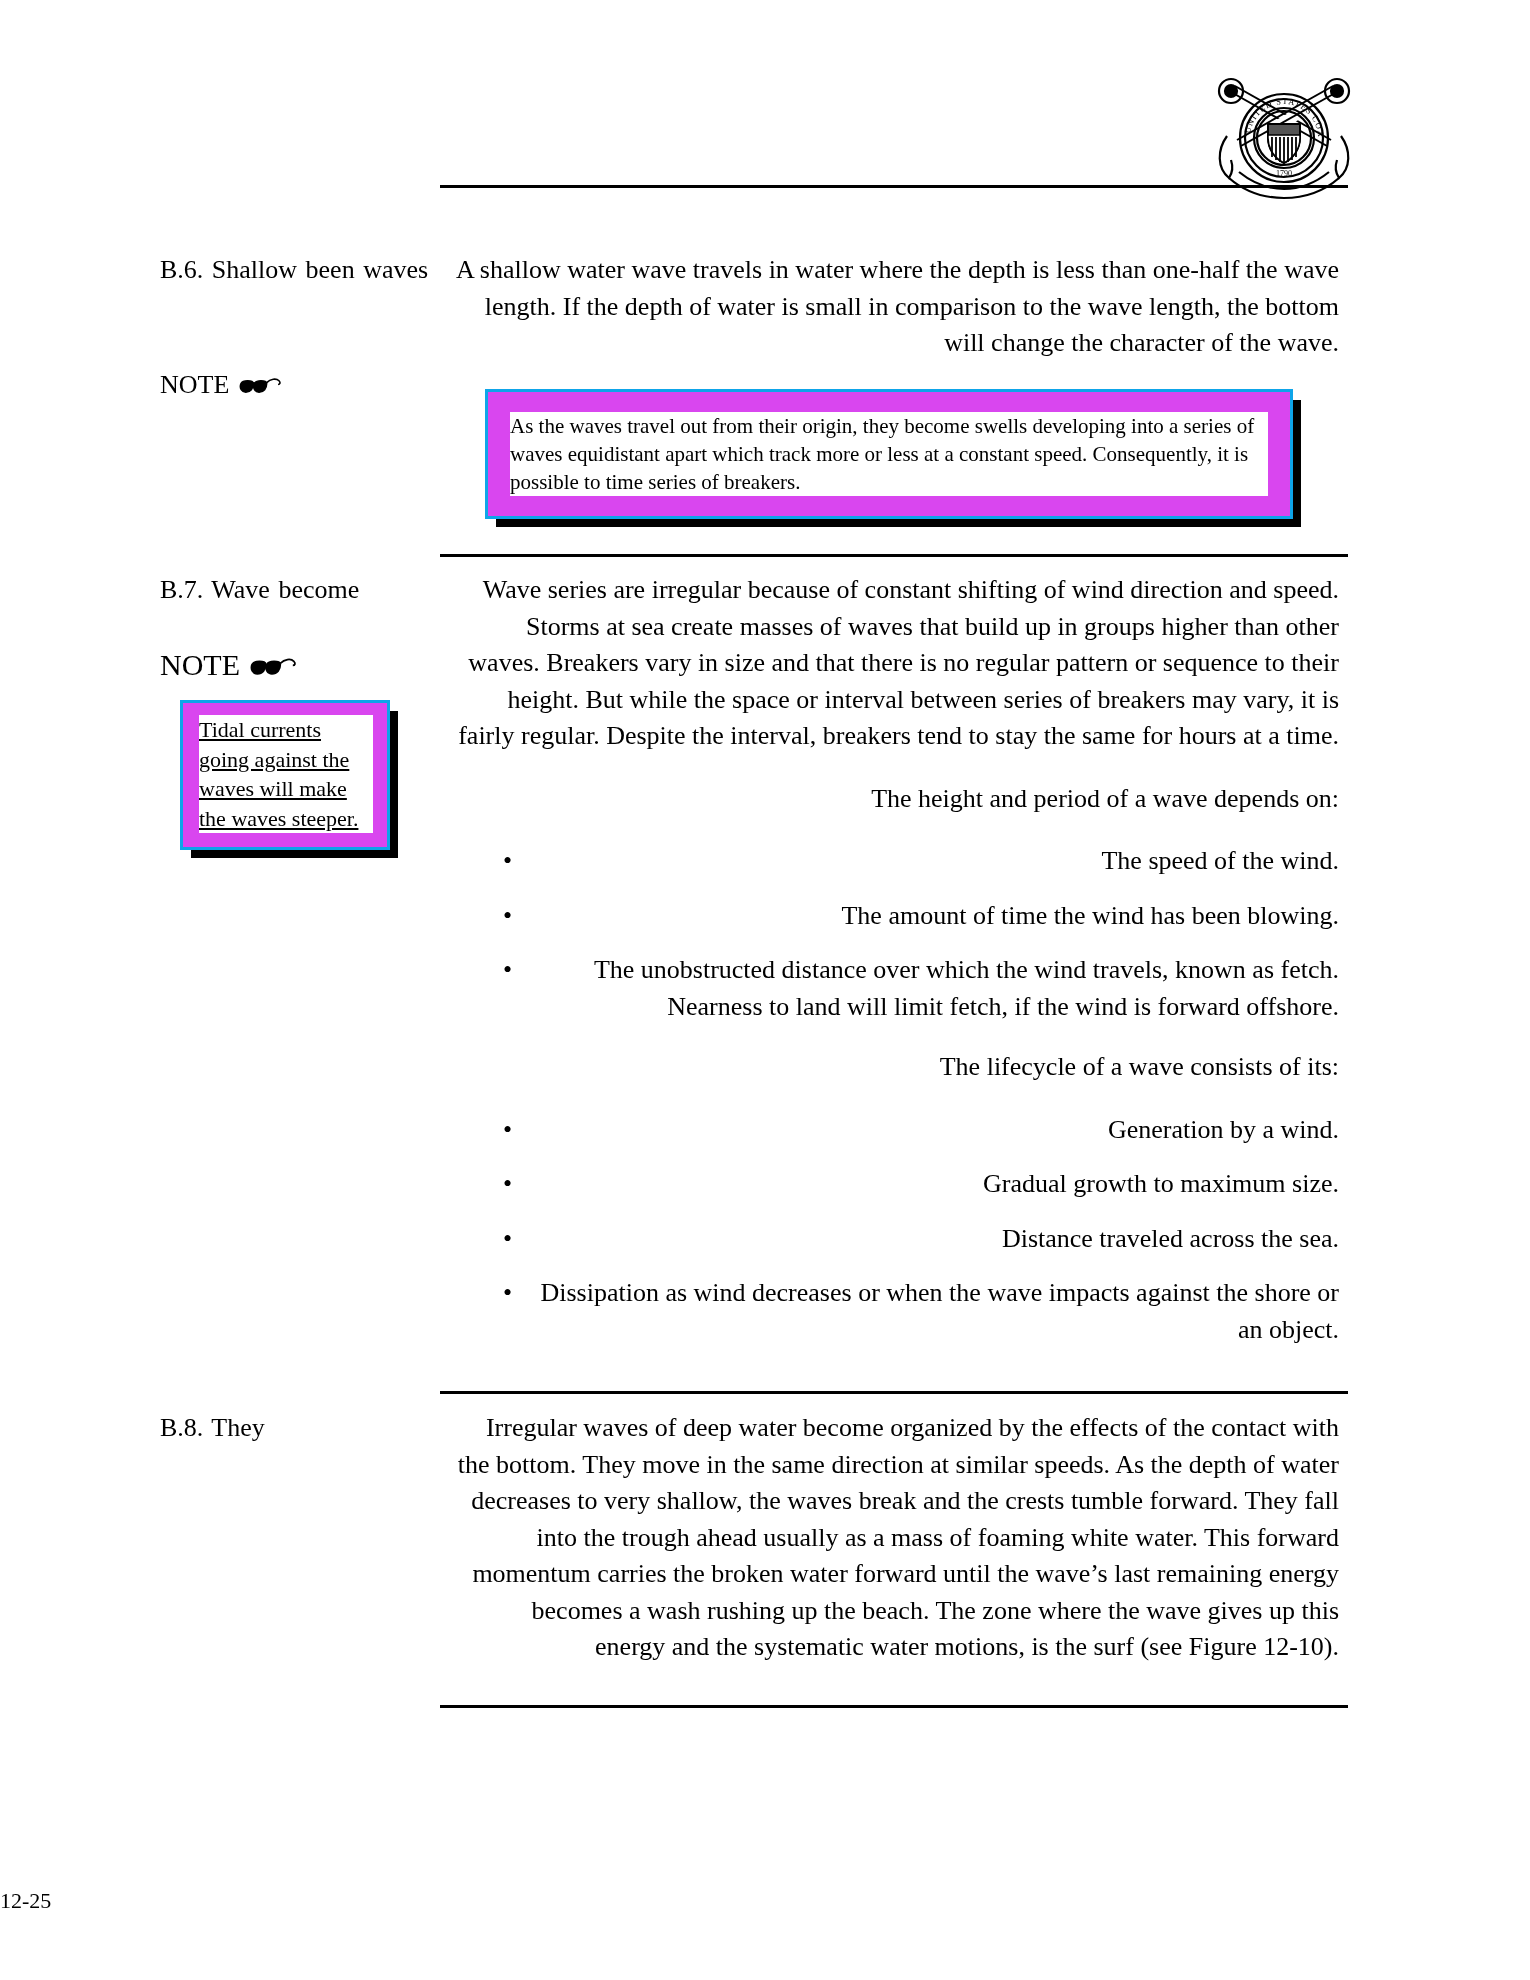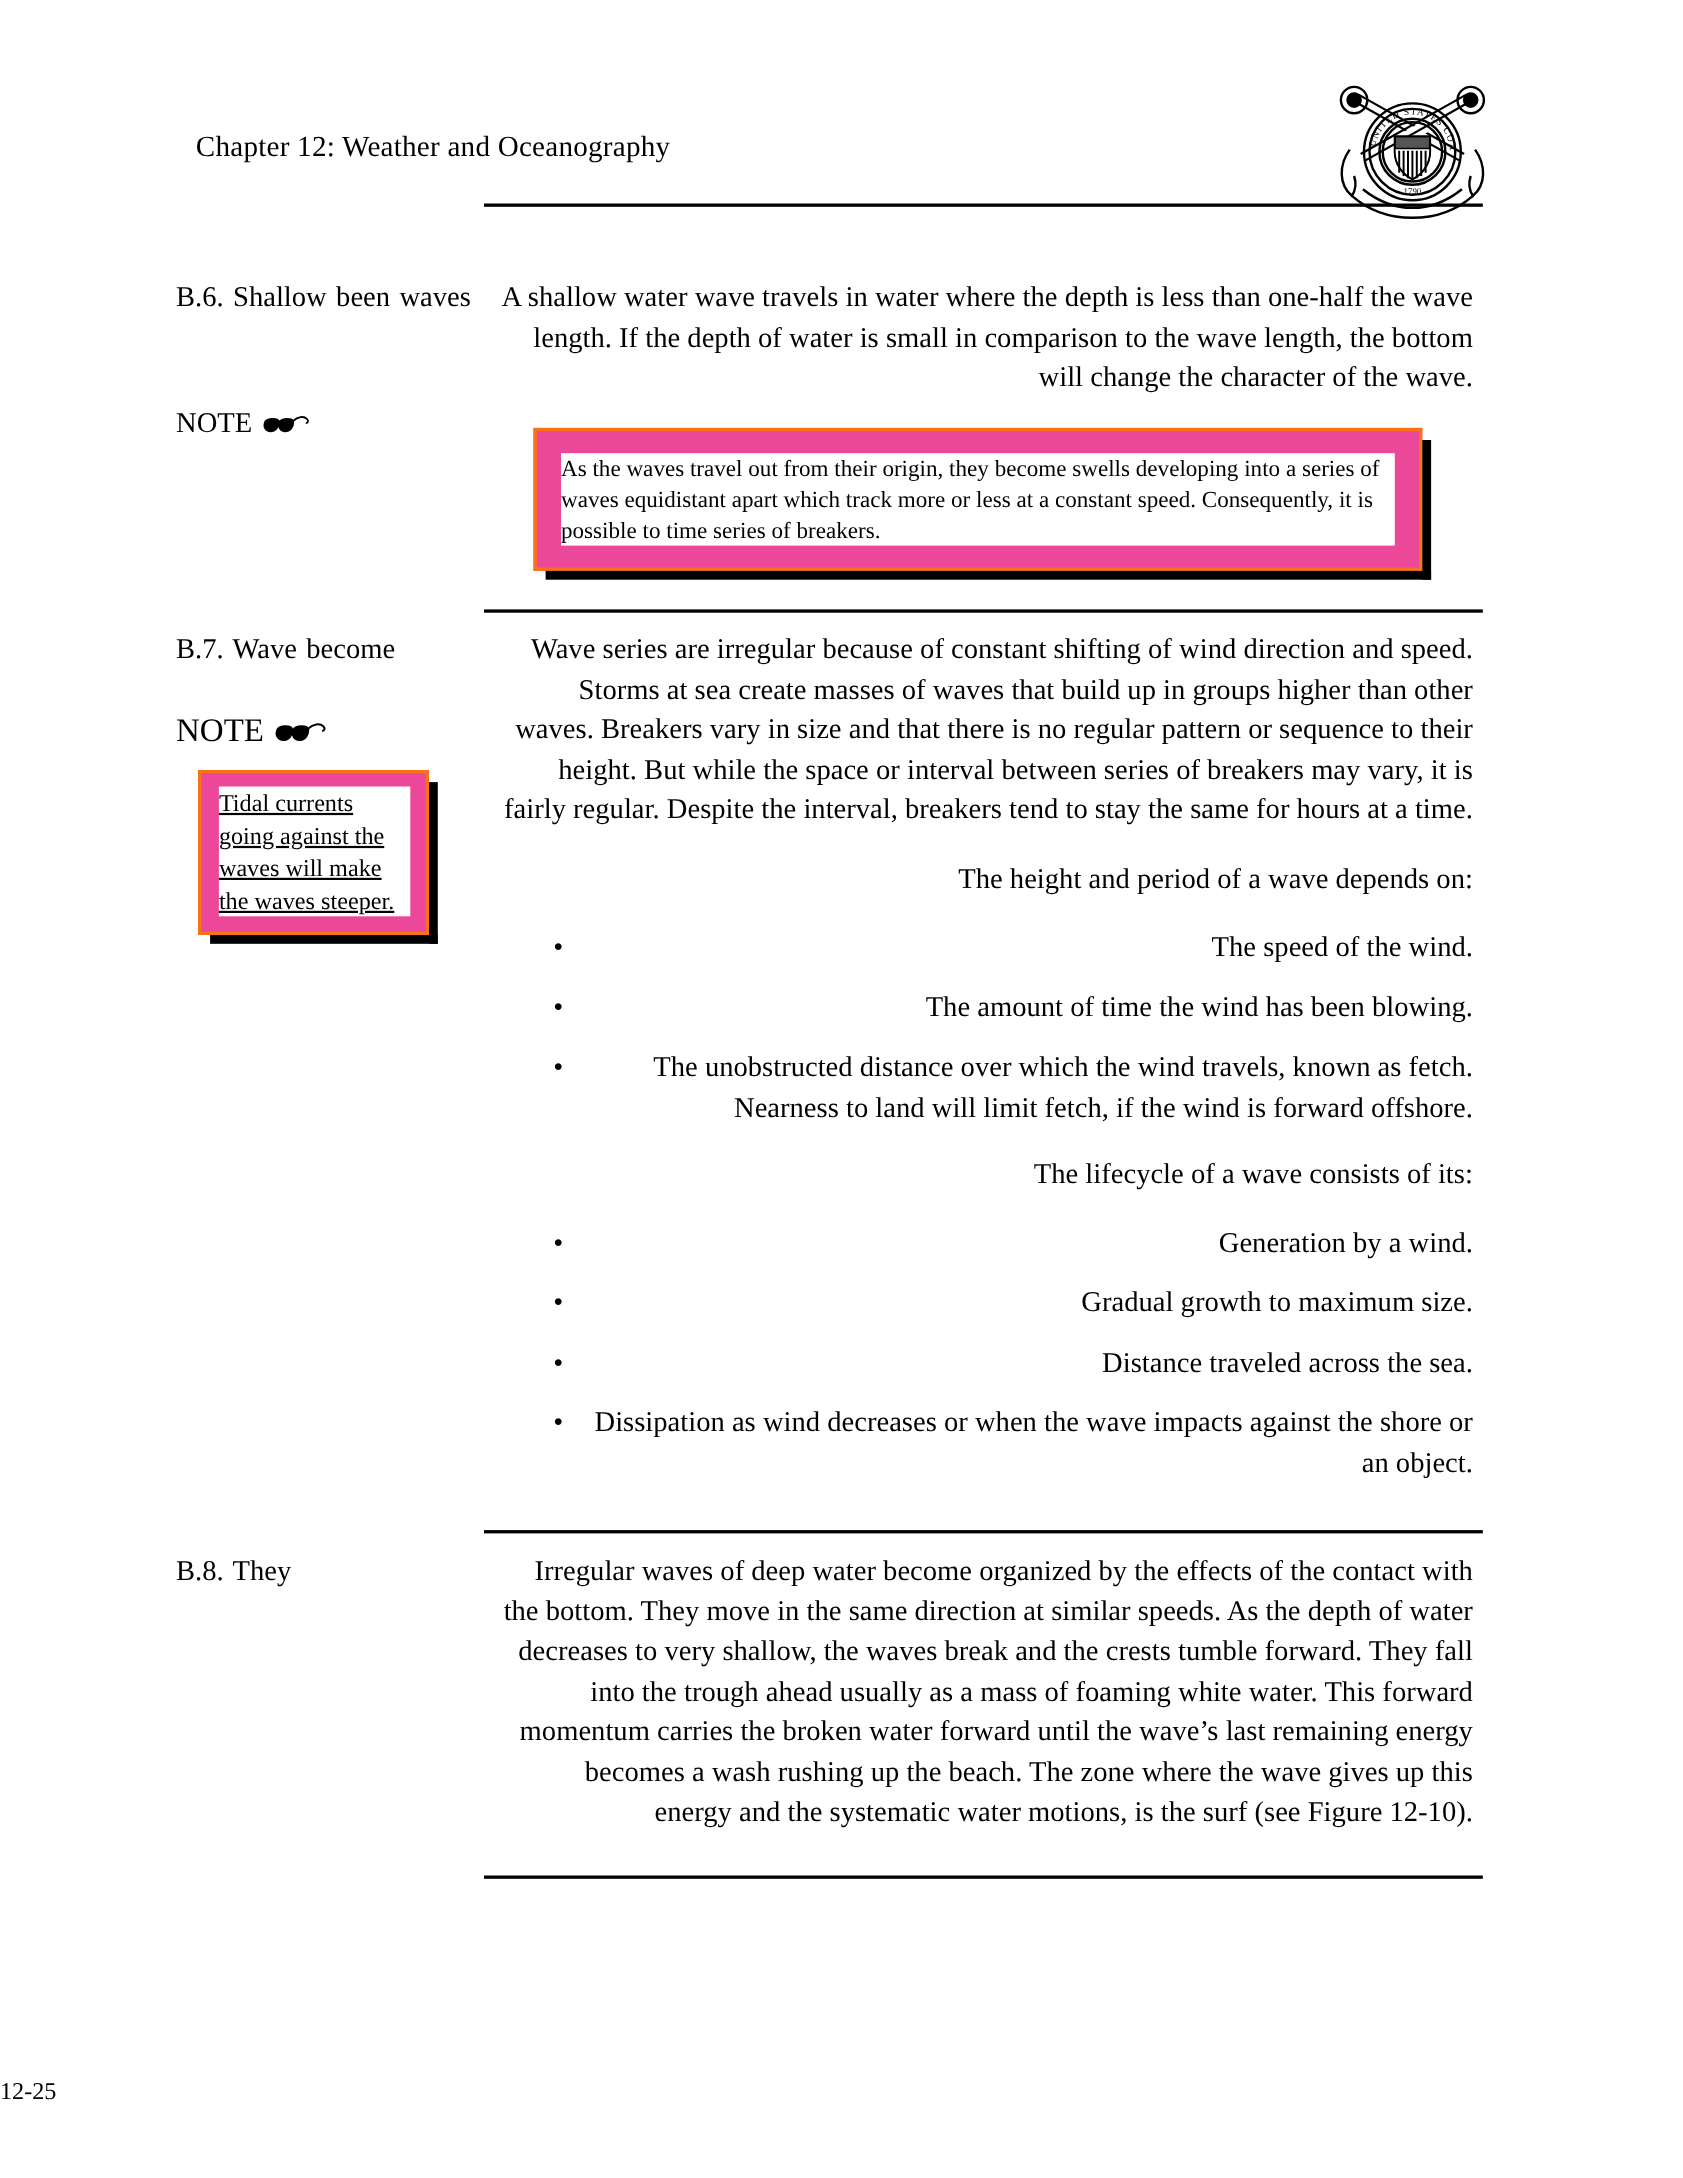--- a/index.html
+++ b/index.html
@@ -83,22 +83,22 @@
   .note-label.big { font-size: 30px; }
   .glasses {
     display: inline-block;
     vertical-align: -2px;
     margin-left: 9px;
   }
 
   
   .callout {
     position: absolute;
-    border: 3px solid #f97316;
-    background: #ec4899;
+    border: 3px solid #0ea5e9;
+    background: #d946ef;
     z-index: 3;
   }
   .callout .shadow-r {
     position: absolute;
     top: 8px;
     right: -11px;
     width: 8px;
     bottom: -11px;
     background: #000000;
   }
@@ -169,21 +169,20 @@
     text-align: left;
     font-size: 22px;
   }
 </style>
 </head>
 <body>
 
 <div class="page">
 
   <div class="header">
-    <div class="header-title">Chapter 12:  Weather and Oceanography</div>
 
     <div class="seal">
       <svg viewBox="0 0 150 128" width="150" height="128" aria-hidden="true">
         <g fill="none" stroke="#000" stroke-width="2.2">
 
           <g stroke-width="2">
             <path d="M22 20 L118 74" stroke-width="11" stroke="#fff"></path>
             <path d="M22 20 L118 74"></path>
             <path d="M26 14 L122 68"></path>
             <path d="M128 20 L32 74" stroke-width="11" stroke="#fff"></path>

